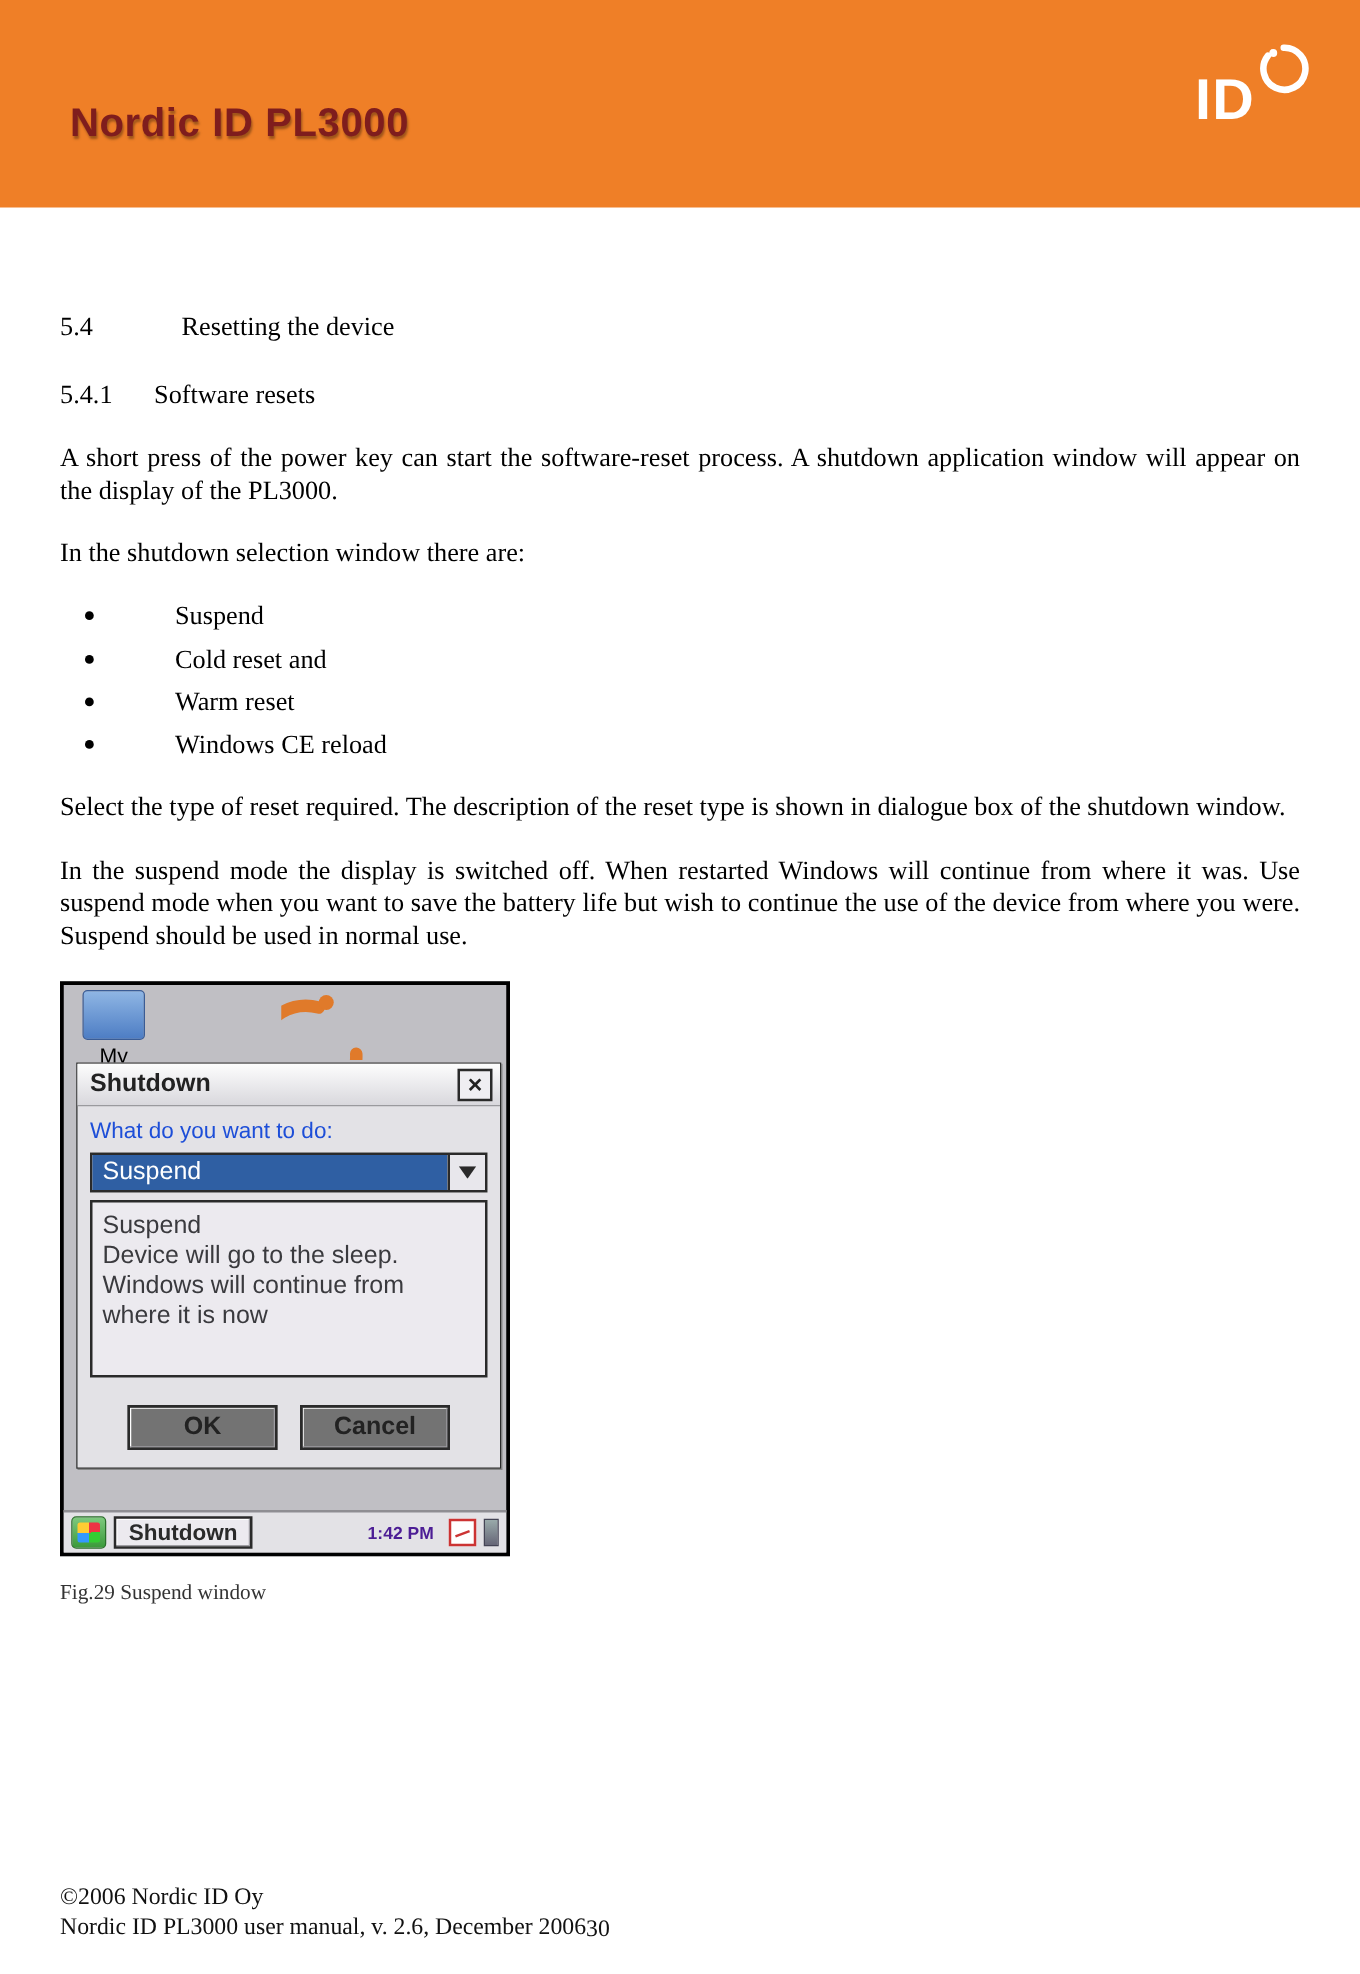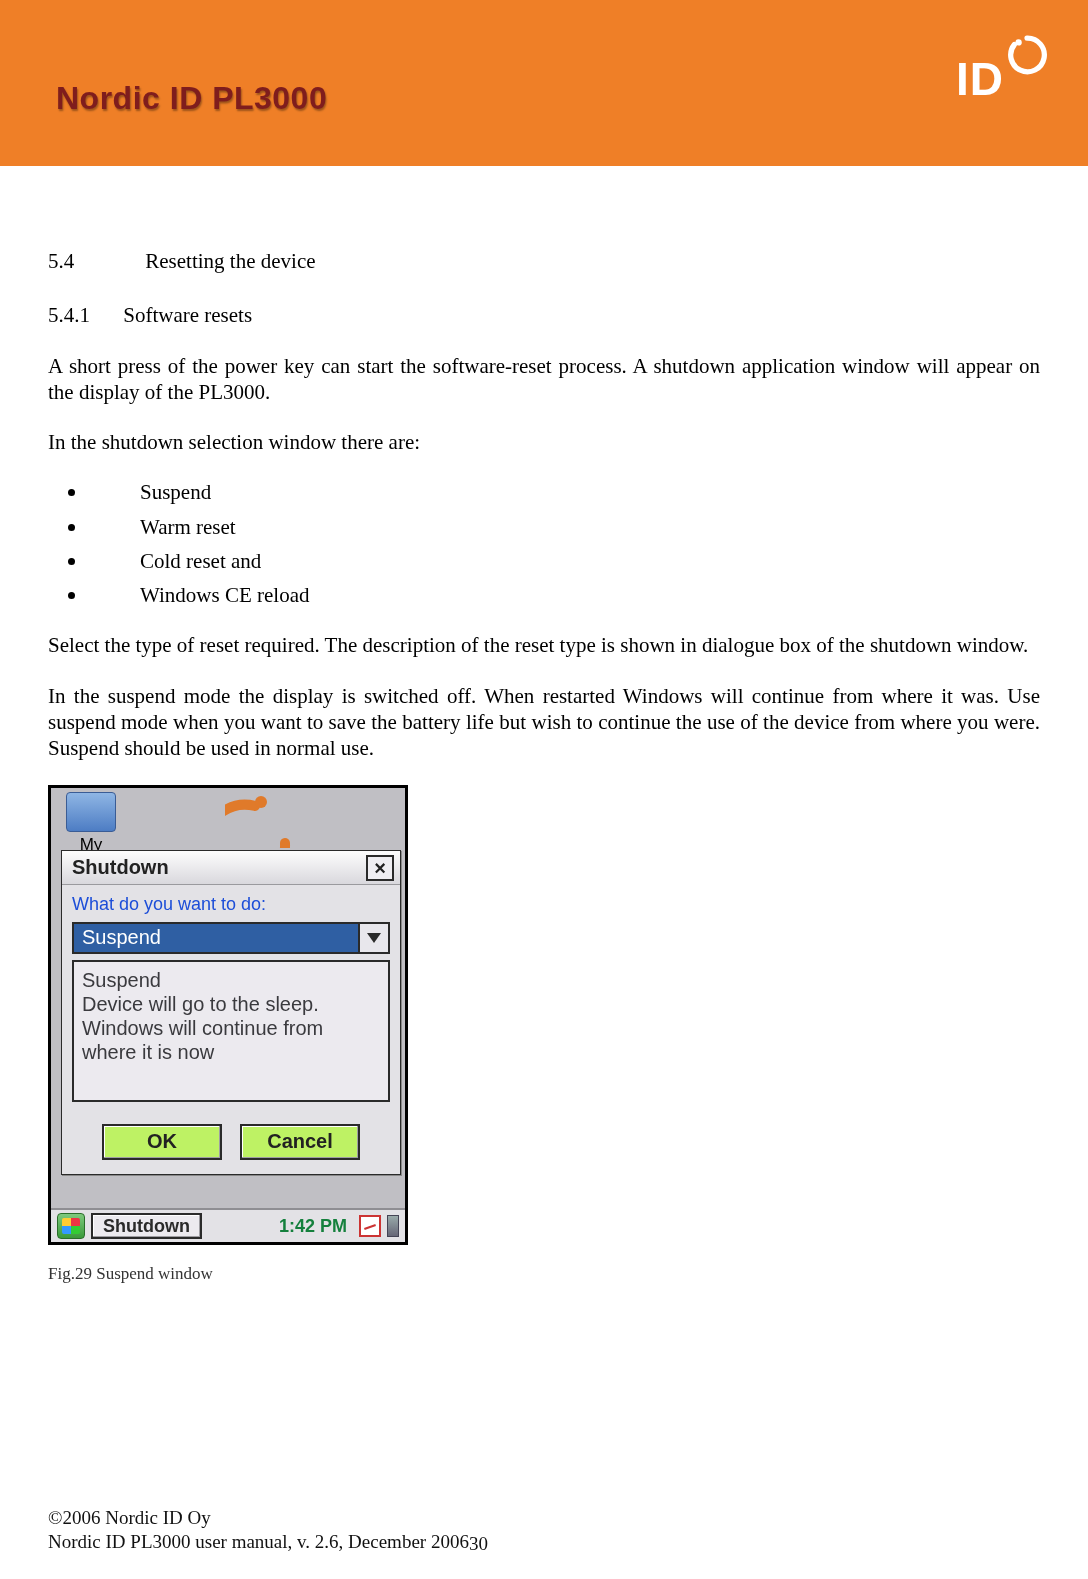--- a/index.html
+++ b/index.html
@@ -75,39 +75,39 @@
   .combo .arrow {
     width: 30px; border-left: 2px solid #2a2a2a; background: #e8e7ec;
     display: flex; align-items: center; justify-content: center;
   }
   .desc {
     margin-top: 6px; border: 2px solid #2a2a2a; background: #eceaef;
     padding: 6px 8px 36px 8px; font-size: 20px; color: #3a3a3e; line-height: 1.2;
   }
   .dlg-buttons { display: flex; gap: 18px; justify-content: center; padding: 10px 0 14px 0; }
   .btn {
-    width: 120px; height: 36px; border: 2px solid #2a2a2a; background: #bef264;
+    width: 120px; height: 36px; border: 2px solid #2a2a2a; background: #737373;
     font-size: 20px; font-weight: bold; color: #222; display: flex;
     align-items: center; justify-content: center; cursor: pointer;
     box-shadow: inset -1px -1px 0 #9e9da2, inset 1px 1px 0 #fff;
   }
 
   .taskbar {
     position: absolute; left: 0; right: 0; bottom: 0; height: 34px;
     background: #e3e2e6; border-top: 2px solid #8f8e93;
     display: flex; align-items: center; padding: 0 6px; gap: 6px;
   }
   .start { width: 28px; height: 26px; background: linear-gradient(#7ec97e,#3a9a3a); border: 1px solid #2a6e2a; border-radius: 4px; position: relative; }
   .start::after { content: ""; position: absolute; inset: 4px; background: conic-gradient(#e34 0 25%, #3c3 0 50%, #39f 0 75%, #fc3 0); border-radius: 2px; }
   .task-btn {
     height: 26px; padding: 0 10px; border: 2px solid #2a2a2a; background: #eceaef;
     font-size: 18px; font-weight: bold; display: flex; align-items: center;
     box-shadow: inset -1px -1px 0 #9e9da2, inset 1px 1px 0 #fff;
   }
-  .clock { margin-left: auto; font-size: 18px; font-weight: bold; color: #15803d; }
+  .clock { margin-left: auto; font-size: 14px; font-weight: bold; color: #4c1d95; }
   .tray { display: flex; gap: 6px; margin-left: 6px; }
   .tray .t1 { width: 22px; height: 22px; background: #fff; border: 2px solid #c33; position: relative; }
   .tray .t1::before { content: ""; position: absolute; left: 3px; right: 3px; top: 9px; height: 2px; background: #c33; transform: rotate(-20deg); }
   .tray .t2 { width: 12px; height: 22px; background: linear-gradient(#9aa,#667); border: 1px solid #445; }
 
   .caption { font-size: 17px; color: #333; margin-top: 18px; }
 
   
   .footer {
     position: absolute; left: 48px; right: 48px; bottom: 24px;
@@ -139,22 +139,22 @@
     <div class="h2 sec">
       <span class="num">5.4.1</span>
       <span>Software resets</span>
     </div>
 
     <p class="para">A short press of the power key can start the software-reset process. A shutdown application window will appear on the display of the PL3000.</p>
     <p class="para">In the shutdown selection window there are:</p>
 
     <ul class="bullets">
       <li>Suspend</li>
+      <li>Cold reset and</li>
       <li>Warm reset</li>
-      <li>Cold reset and</li>
       <li>Windows CE reload</li>
     </ul>
 
     <p class="para">Select the type of reset required. The description of the reset type is shown in dialogue box of the shutdown window.</p>
     <p class="para">In the suspend mode the display is switched off. When restarted Windows will continue from where it was. Use suspend mode when you want to save the battery life but wish to continue the use of the device from where you were. Suspend should be used in normal use.</p>
 
     <div class="figure">
       <div class="device">
         <div class="desktop-icon">
           <div class="ico"></div>

